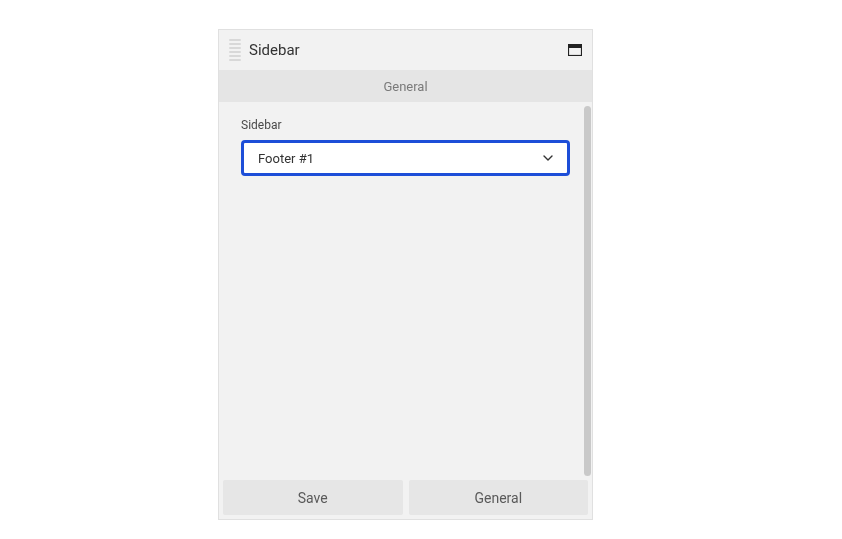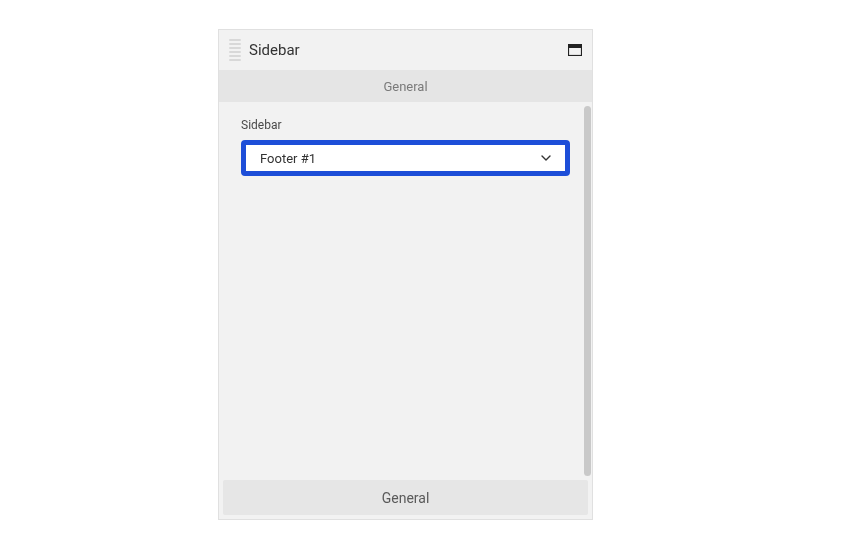--- a/index.html
+++ b/index.html
@@ -92,21 +92,21 @@
     .field-group {
       padding: 0 12px;
     }
     .field-label {
       font-size: 12px;
       color: #4a4a4a;
       margin-bottom: 8px;
     }
     .select {
       background: #ffffff;
-      border: 5px solid #1d4ed8;
+      border: 3px solid #1d4ed8;
       border-radius: 4px;
       height: 36px;
       display: flex;
       align-items: center;
       justify-content: space-between;
       padding: 0 14px;
       cursor: pointer;
     }
     .select-value {
       font-size: 13px;
@@ -168,16 +168,17 @@
           <svg width="10" height="6" viewBox="0 0 10 6">
             <path d="M1 1 L5 5 L9 1" fill="none" stroke="#333" stroke-width="1.4" stroke-linecap="round" stroke-linejoin="round"></path>
           </svg>
         </span>
       </div>
     </div>
     <div class="scrollbar"></div>
   </div>
 
   <div class="footer">
+    <div class="btn">Save</div>
     <div class="btn">General</div>
   </div>
 
 </div>
 
 </body></html>

